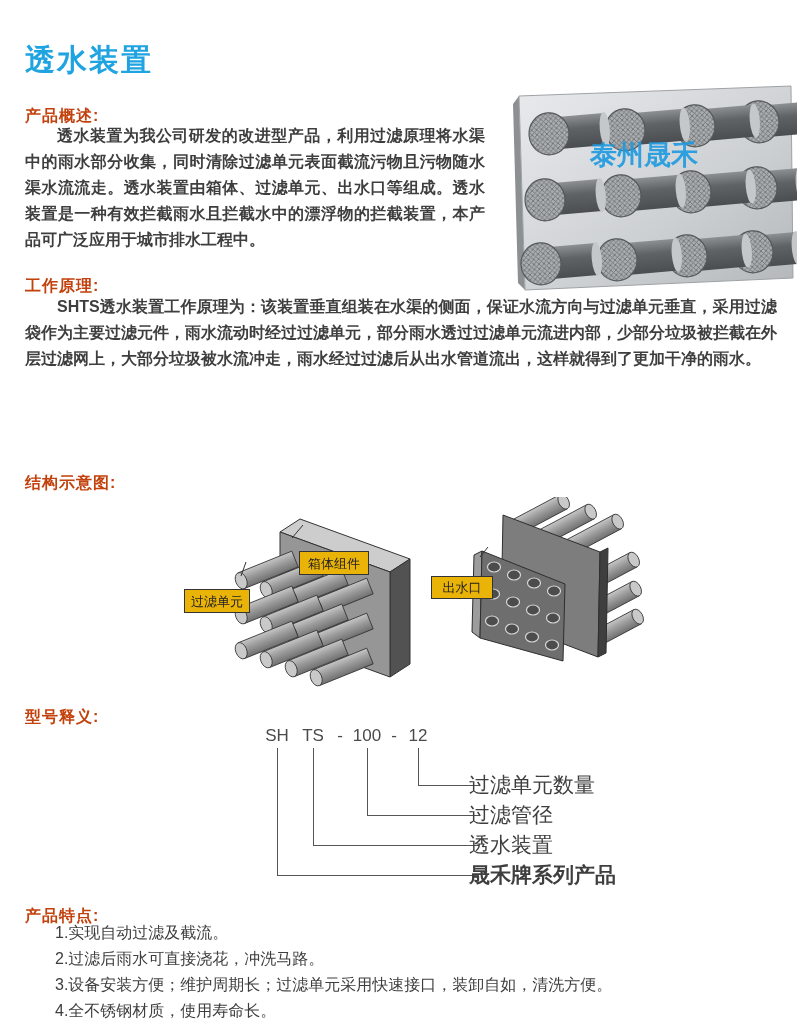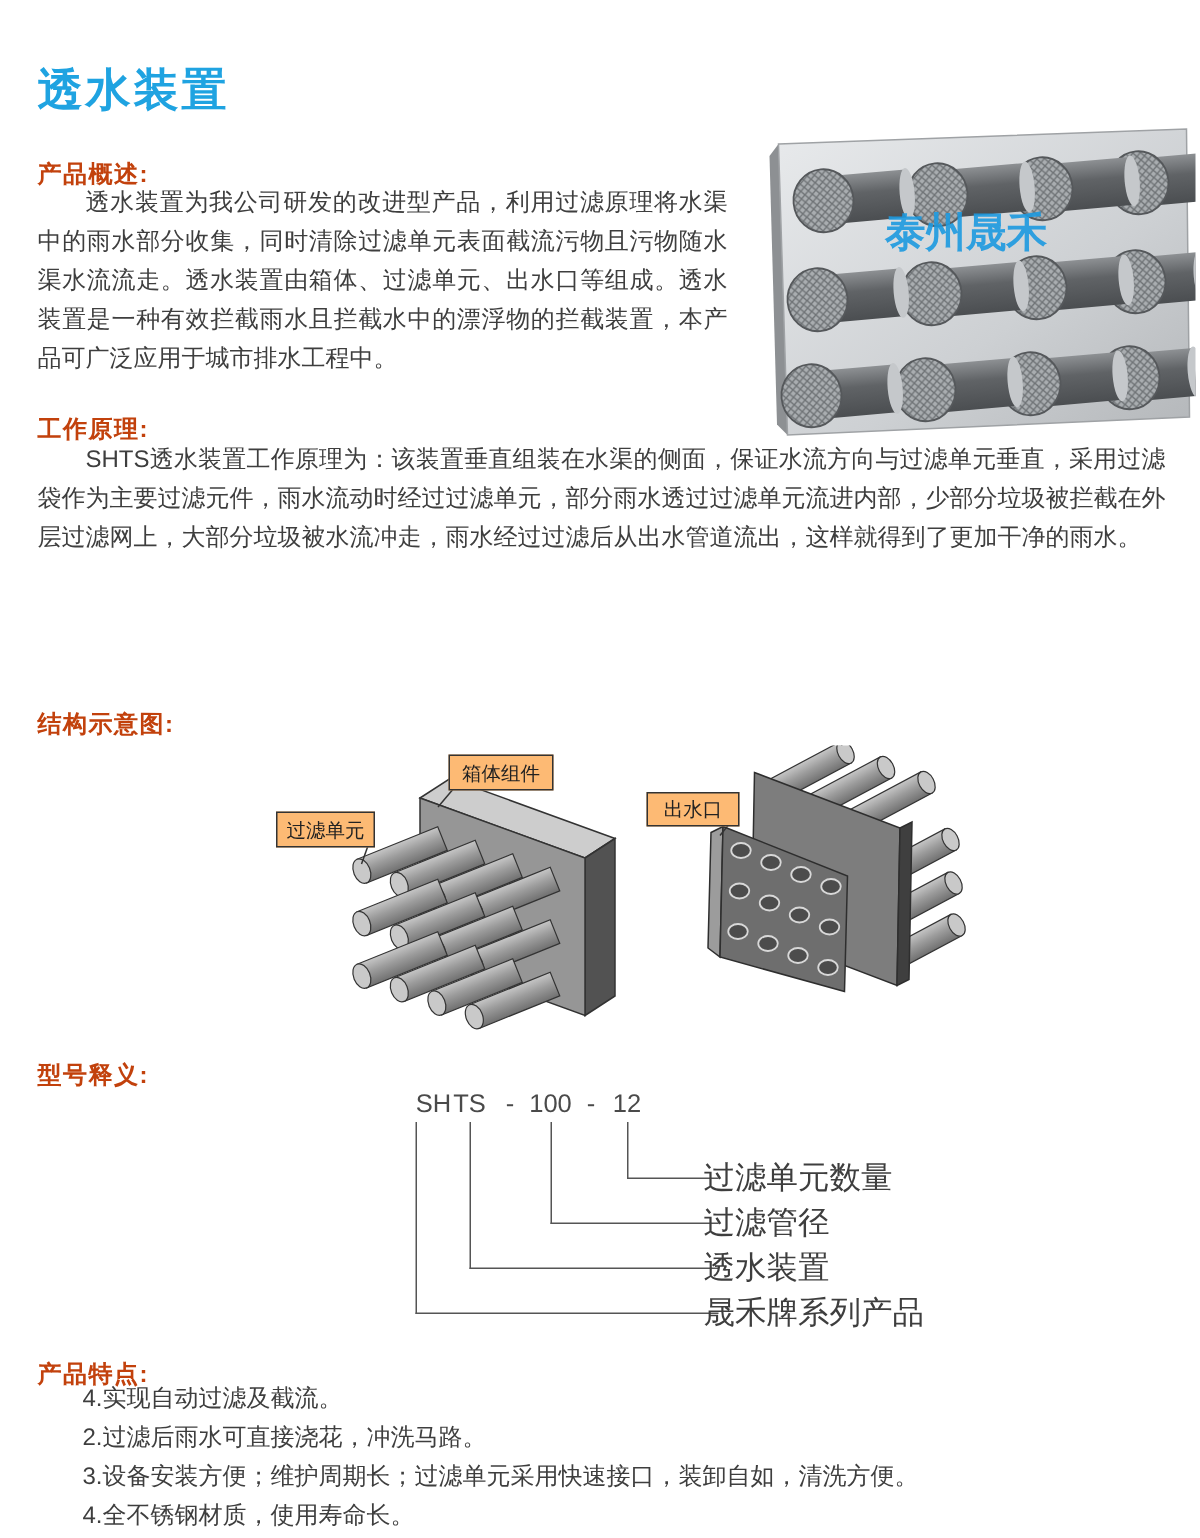--- a/index.html
+++ b/index.html
@@ -1,24 +1,24 @@
 <!DOCTYPE html>
 <html><head>
 <meta charset="utf-8">
 <style>
   html,body{margin:0;padding:0;background:#ffffff;}
   body{font-family:"Liberation Sans", sans-serif;}
   .page{position:relative;width:800px;height:1025px;background:#fff;overflow:hidden;}
   .page-title{position:absolute;left:25px;top:20px;font-size:30px;font-weight:bold;color:#1fa3e1;letter-spacing:2px;}
   .sec-heading{position:absolute;left:25px;font-size:16px;font-weight:bold;color:#c2410c;letter-spacing:1px;}
-  .body-text{position:absolute;font-size:16px;line-height:26px;color:#3e3e3e;text-align:justify;text-indent:2em;margin:0;}
+  .body-text{position:absolute;font-size:16px;line-height:26px;color:#3e3e3e;text-align:justify;text-indent:2em;margin:0;font-weight:bold;}
   .photo-wrap{position:absolute;left:505px;top:82px;width:292px;height:212px;}
   .diagram{position:absolute;}
-  .callout{position:absolute;border:1px solid #333;background:#fdba74;font-size:13px;color:#222;
-           display:flex;align-items:center;justify-content:center;line-height:1;z-index:3;}
+  .callout{position:absolute;border:1px solid #333;background:#eab308;font-size:13px;color:#222;
+           display:flex;align-items:center;justify-content:center;line-height:1;z-index:3;margin-top:48px;}
   .model-zone{position:absolute;left:0;top:722px;width:800px;height:172px;}
   .code-part{position:absolute;top:4px;transform:translateX(-50%);font-size:17px;color:#4a4a4a;font-weight:500;}
   .connector{position:absolute;top:26px;border-left:1px solid #555;border-bottom:1px solid #555;}
   .legend-label{position:absolute;left:469px;height:22px;font-size:21px;color:#3e3e3e;display:flex;align-items:center;}
   .features-list{position:absolute;left:55px;top:920px;width:720px;font-size:16px;line-height:26px;color:#3e3e3e;}
 </style>
 </head>
 <body>
 
 <div class="page">
@@ -237,39 +237,39 @@
       <line x1="60" y1="50" x2="52" y2="60" stroke="#333" stroke-width="1"></line>
     </svg>
   </div>
 
   <div class="callout" style="left:299px;top:503px;width:68px;height:22px;">箱体组件</div>
   <div class="callout" style="left:184px;top:541px;width:64px;height:22px;">过滤单元</div>
   <div class="callout" style="left:431px;top:528px;width:60px;height:21px;">出水口</div>
 
   <h2 class="sec-heading" style="top:694px;">型号释义:</h2>
   <div class="model-zone">
-    <span class="code-part" style="left:277px;margin-left:12px;">SH</span>
+    <span class="code-part" style="left:277px;">SH</span>
     <span class="code-part" style="left:313px;">TS</span>
     <span class="code-part" style="left:340px;">-</span>
     <span class="code-part" style="left:367px;">100</span>
     <span class="code-part" style="left:394px;">-</span>
     <span class="code-part" style="left:418px;">12</span>
 
     <div class="connector" style="left:418px;width:60px;height:37px;"></div>
     <div class="connector" style="left:367px;width:111px;height:67px;"></div>
     <div class="connector" style="left:313px;width:165px;height:97px;"></div>
     <div class="connector" style="left:277px;width:201px;height:127px;"></div>
 
     <div class="legend-label" style="top:52px;">过滤单元数量</div>
     <div class="legend-label" style="top:82px;">过滤管径</div>
     <div class="legend-label" style="top:112px;">透水装置</div>
-    <div class="legend-label" style="top:142px;">晟禾牌系列产品</div>
+    <div class="legend-label" style="top:142px;font-weight:bold;">晟禾牌系列产品</div>
   </div>
 
   <h2 class="sec-heading" style="top:893px;text-align:center;">产品特点:</h2>
   <div class="features-list">
-    <div>4.实现自动过滤及截流。</div>
+    <div>1.实现自动过滤及截流。</div>
     <div>2.过滤后雨水可直接浇花，冲洗马路。</div>
     <div>3.设备安装方便；维护周期长；过滤单元采用快速接口，装卸自如，清洗方便。</div>
     <div>4.全不锈钢材质，使用寿命长。</div>
   </div>
 
 </div>
 
 </body></html>

